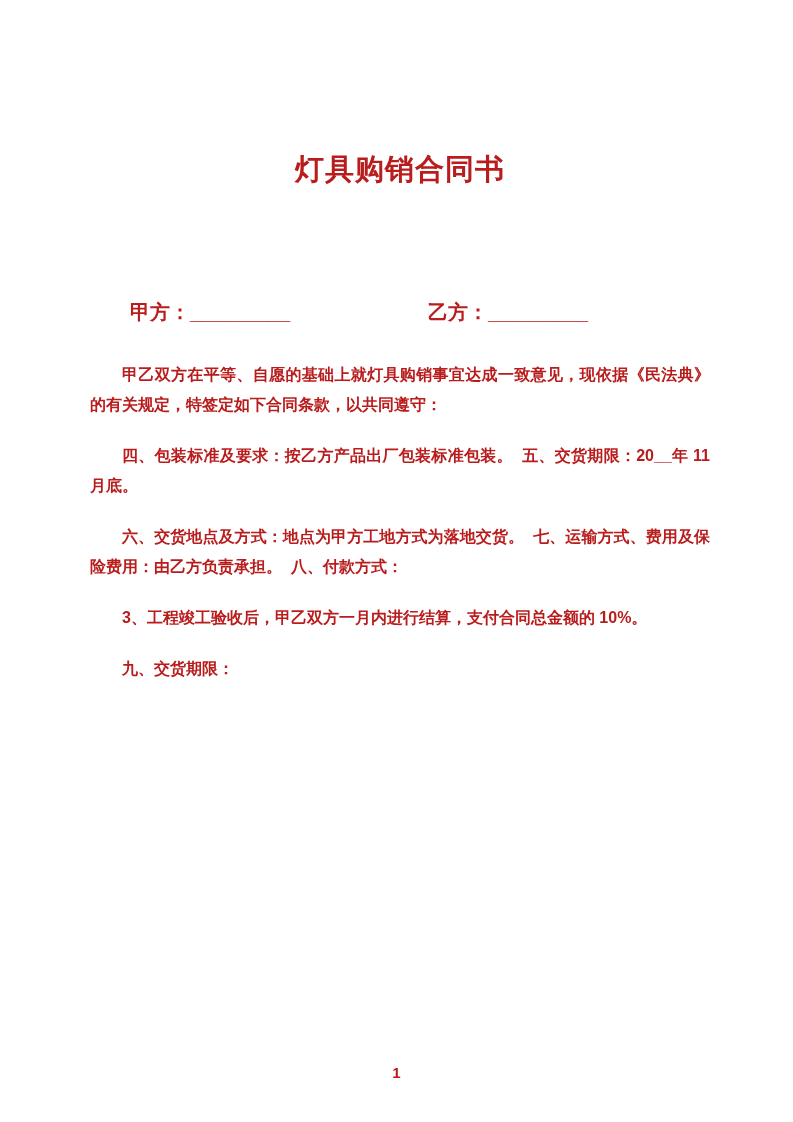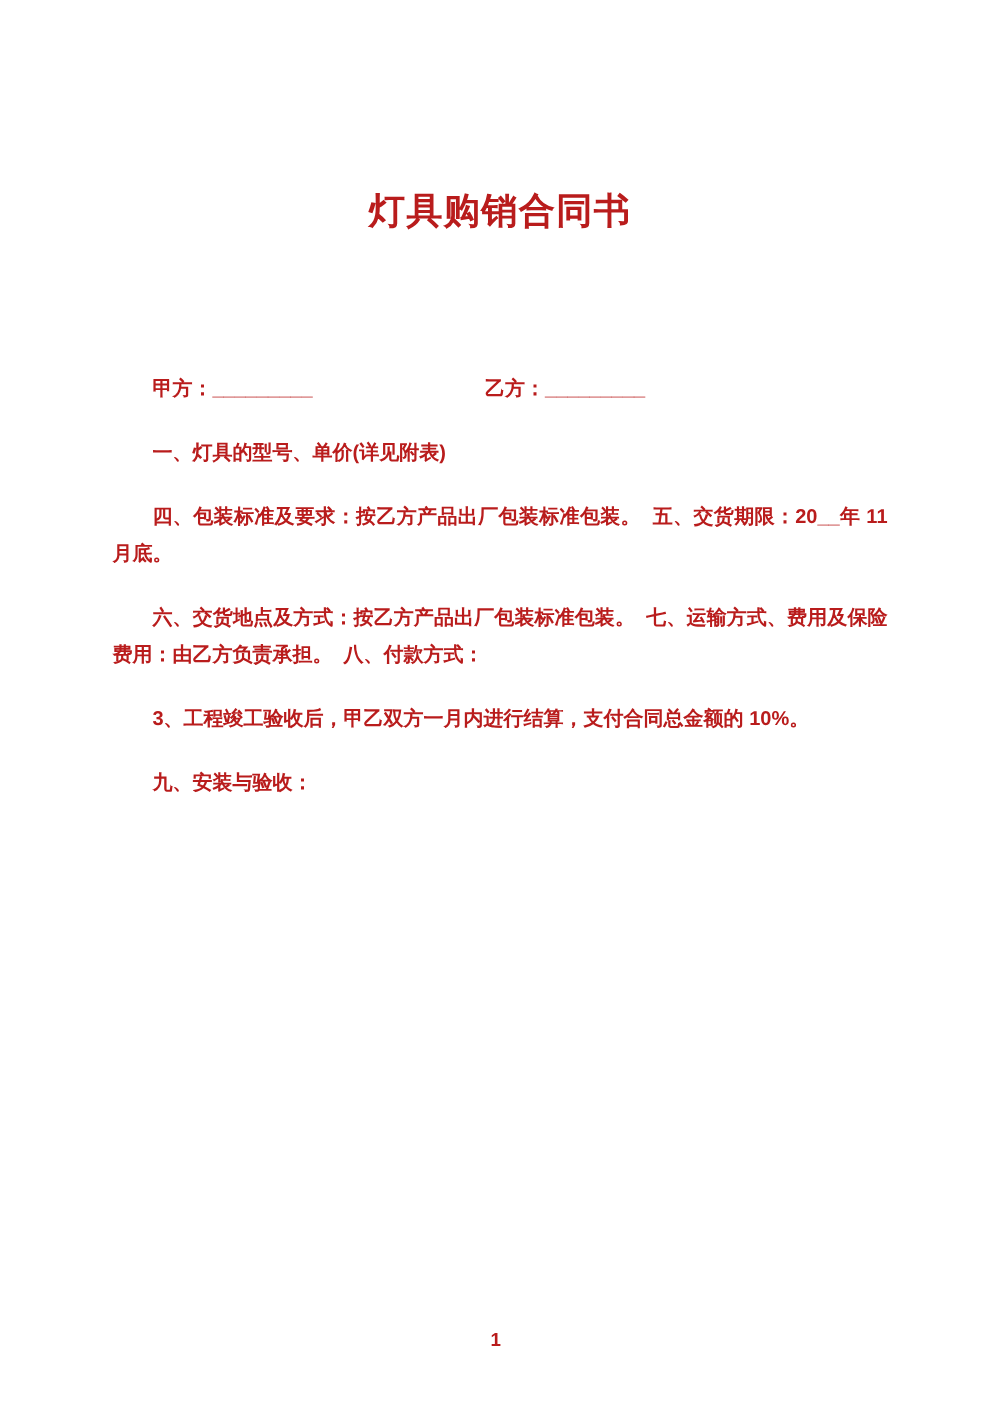--- a/index.html
+++ b/index.html
@@ -21,21 +21,21 @@
   .doc-title {
     margin-top: 136px;
     font-size: 29px;
     line-height: 34px;
     font-weight: 700;
     text-align: center;
     letter-spacing: 1px;
   }
   .party-line {
     margin-top: 111px;
-    font-size: 16px;
+    font-size: 20px;
     line-height: 30px;
     text-indent: 2em;
     white-space: nowrap;
   }
   .party-b { margin-left: 138px; }
   .content p.body-par {
     font-size: 16px;
     line-height: 30px;
     margin-top: 21px;
     text-indent: 2em;
@@ -57,22 +57,22 @@
 </head>
 <body>
 
 <div class="page">
   <div class="content">
     <h1 class="doc-title">灯具购销合同书</h1>
 
     <p class="party-line"><span>甲方：</span><span>_________</span><span class="party-b">乙方：</span><span>_________</span></p>
 
     <div id="contract-body">
-        <p class="body-par">一、灯具的型号、单价(详见附表)</p>
+        <p class="body-par first">甲乙双方在平等、自愿的基础上就灯具购销事宜达成一致意见，现依据《民法典》的有关规定，特签定如下合同条款，以共同遵守：</p>
         <p class="body-par">四、包装标准及要求：按乙方产品出厂包装标准包装。  五、交货期限：20__年 11 月底。</p>
-        <p class="body-par">六、交货地点及方式：按乙方产品出厂包装标准包装。  七、运输方式、费用及保险费用：由乙方负责承担。  八、付款方式：</p>
+        <p class="body-par">六、交货地点及方式：地点为甲方工地方式为落地交货。  七、运输方式、费用及保险费用：由乙方负责承担。  八、付款方式：</p>
         <p class="body-par">3、工程竣工验收后，甲乙双方一月内进行结算，支付合同总金额的 10%。</p>
-        <p class="body-par">九、安装与验收：</p>
+        <p class="body-par">九、交货期限：</p>
       </div>
   </div>
 
   <div class="page-number">1</div>
 </div>
 
 </body></html>

